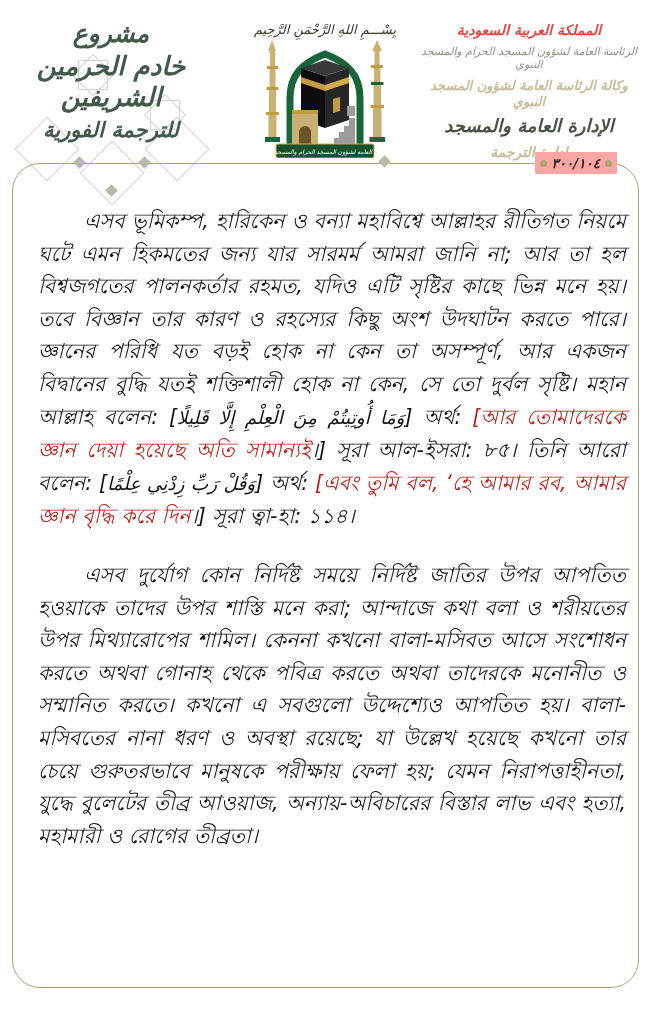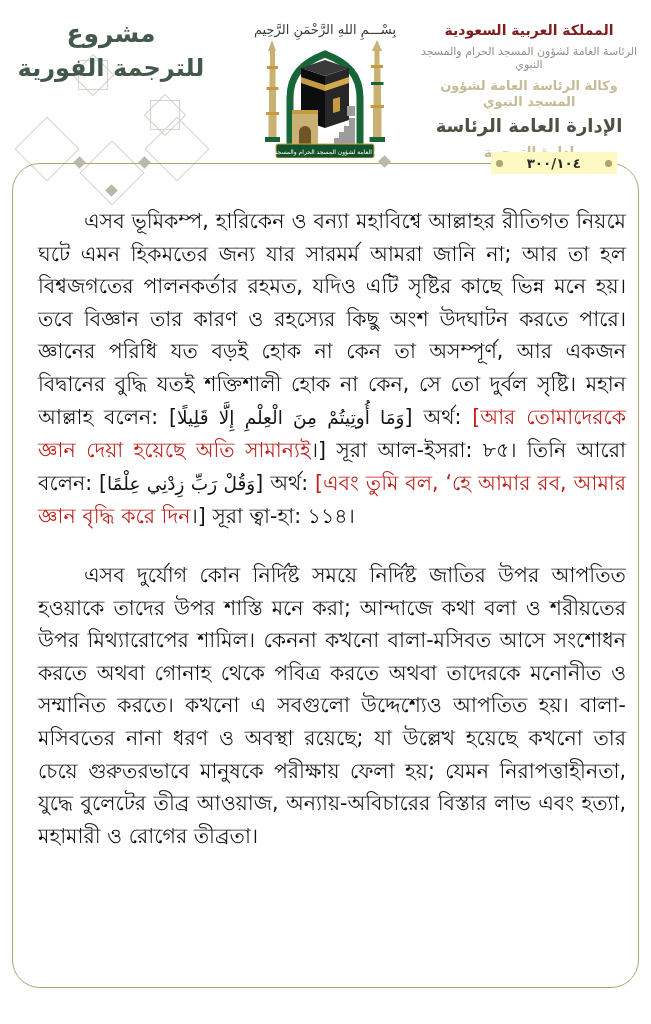--- a/index.html
+++ b/index.html
@@ -11,55 +11,56 @@
     --gold-band:#c49b41;
     --minaret-tan:#c8b172;
     --text-black:#141414;
   }
   *{box-sizing:border-box;}
   html,body{margin:0;padding:0;background:#e9e9e9;}
   .page{
     position:relative;width:651px;height:1024px;margin:0 auto;
     background:#ffffff;overflow:hidden;
     font-family:"DejaVu Sans","Liberation Sans",sans-serif;
+    font-style:italic;
   }
   
   .frame{
     position:absolute;left:12px;top:163px;width:627px;height:825px;
     border:1.6px solid var(--accent-gold);border-radius:28px;
     background:transparent;z-index:1;
   }
   
   .diam{position:absolute;width:46px;height:46px;border:1px solid #d4d4cd;transform:rotate(45deg);z-index:0;}
   .star{position:absolute;width:30px;height:30px;border:1px solid #d4d4cd;z-index:0;}
   .star.rot{transform:rotate(45deg);}
   .node{position:absolute;width:9px;height:9px;background:#bcb8a8;transform:rotate(45deg);z-index:2;}
   
   .header-left{
     position:absolute;left:12px;top:20px;width:198px;z-index:3;
     direction:rtl;text-align:center;color:var(--calligraphy-green);
   }
   .hl1{font-size:25px;font-weight:600;line-height:1.15;}
   .hl2{font-size:26px;font-weight:700;line-height:1.2;margin-top:2px;}
-  .hl3{font-size:24px;font-weight:600;line-height:1.2;margin-top:5px;}
+  .hl3{font-size:21px;font-weight:600;line-height:1.2;margin-top:5px;}
   
   .header-center{position:absolute;left:238px;top:22px;width:174px;text-align:center;z-index:3;}
   .bismillah{direction:rtl;font-size:13px;color:#3a3c33;line-height:1.3;margin-bottom:1px;}
   .emblem{width:162px;height:118px;display:block;margin:0 auto;}
   
   .header-right{position:absolute;right:8px;top:22px;width:228px;z-index:3;direction:rtl;text-align:center;}
-  .hr1{font-size:14px;color:#7f1d1d;font-weight:700;line-height:1.2;}
+  .hr1{font-size:14px;color:#ef4444;font-weight:700;line-height:1.2;}
   .hr2{font-size:11px;color:#8f938a;line-height:1.2;margin-top:6px;}
   .hr3{font-size:13px;color:#c6bc97;font-weight:700;line-height:1.2;margin-top:7px;text-align:center;}
   .hr4{font-size:18px;color:#4b5244;font-weight:700;line-height:1.2;margin-top:6px;}
   .hr5{font-size:14px;color:#c6bc97;font-weight:700;line-height:1.2;margin-top:7px;}
   
   .doc-number{
     position:absolute;top:152px;right:34px;z-index:5;height:22px;
-    background:#fef9c3;display:flex;align-items:center;gap:24px;padding:0 5px;
+    background:#fca5a5;display:flex;align-items:center;gap:5px;padding:0 5px;
   }
   .doc-number .dot{width:7px;height:7px;border-radius:50%;background:var(--accent-gold);}
   .doc-number .num{font-size:13.5px;font-weight:700;color:#2a2a26;letter-spacing:1px;}
   
   .body-text{
     position:absolute;left:38px;top:179px;width:588px;z-index:2;
     font-size:20.5px;line-height:32.6px;color:var(--text-black);
     text-align:justify;
   }
   .body-text p.para{margin:0;padding:0;}
@@ -87,20 +88,21 @@
   <div class="diam" style="left:154px;top:126px"></div>
   <div class="node" style="left:75px;top:158px"></div>
   <div class="node" style="left:140px;top:158px"></div>
   <div class="node" style="left:107px;top:186px"></div>
   <div class="node" style="left:380px;top:157px"></div>
 
   <div class="frame"></div>
 
   <div class="header-left">
     <div class="hl1">مشروع</div>
+    <div class="hl2">خادم الحرمين الشريفين</div>
     <div class="hl3">للترجمة الفورية</div>
   </div>
 
   <div class="header-center">
     <div class="bismillah">بِسْـــمِ اللهِ الرَّحْمَنِ الرَّحِيم</div>
     <svg class="emblem" viewBox="0 0 150 118">
 
       <g>
         <polygon class="e-tan" points="22,0 18,11 26,11"></polygon>
         <rect class="e-tan" x="20" y="11" width="5" height="15"></rect>
@@ -149,21 +151,21 @@
 
       <rect class="e-base" x="26" y="104" width="98" height="14" rx="2"></rect>
       <text x="75" y="113.5" text-anchor="middle" font-size="6" fill="#ffffff" direction="rtl">الرئاسة العامة لشؤون المسجد الحرام والمسجد النبوي</text>
     </svg>
   </div>
 
   <div class="header-right">
     <div class="hr1">المملكة العربية السعودية</div>
     <div class="hr2">الرئاسة العامة لشؤون المسجد الحرام والمسجد النبوي</div>
     <div class="hr3">وكالة الرئاسة العامة لشؤون المسجد النبوي</div>
-    <div class="hr4">الإدارة العامة الرئاسة</div>
+    <div class="hr4">الإدارة العامة والمسجد</div>
     <div class="hr5">إدارة الترجمة</div>
   </div>
 
   <div class="doc-number">
     <span class="dot"></span>
     <span class="num">٣٠٠/١٠٤</span>
     <span class="dot"></span>
   </div>
 
   <div class="body-text" lang="bn">

